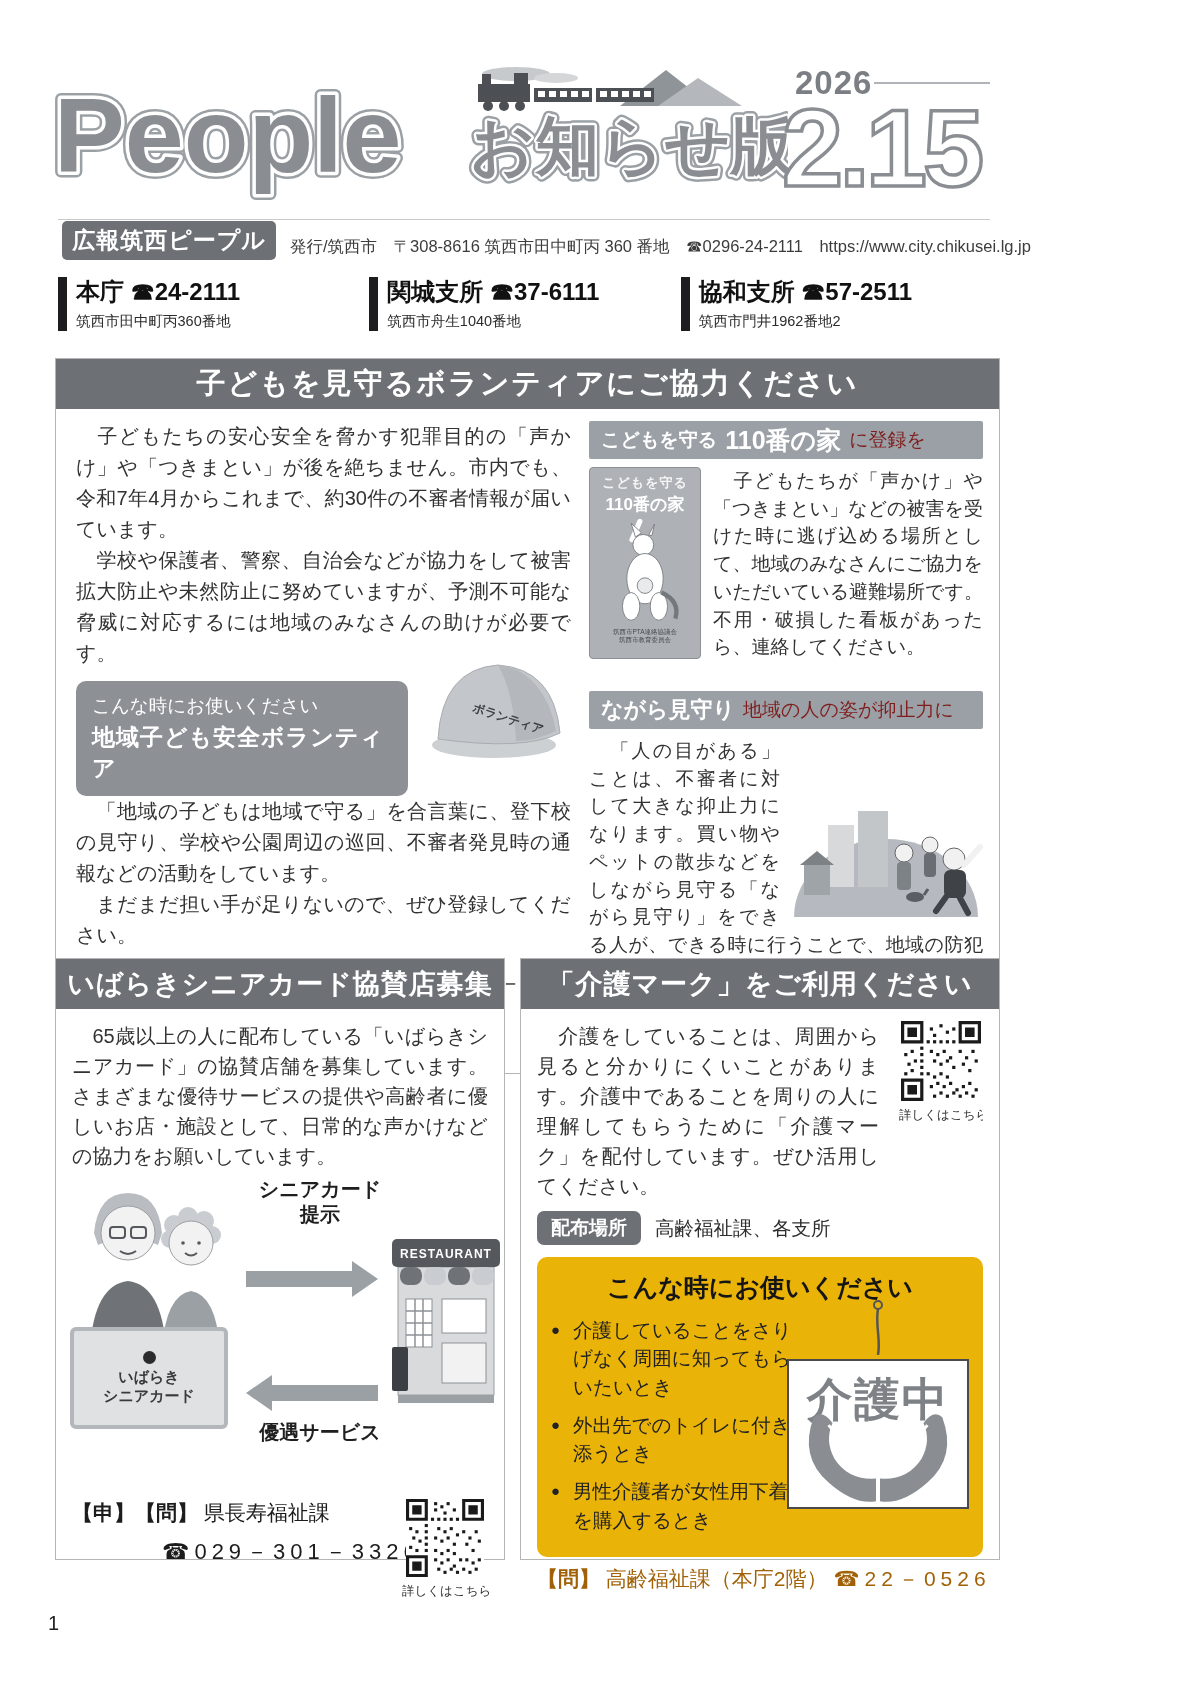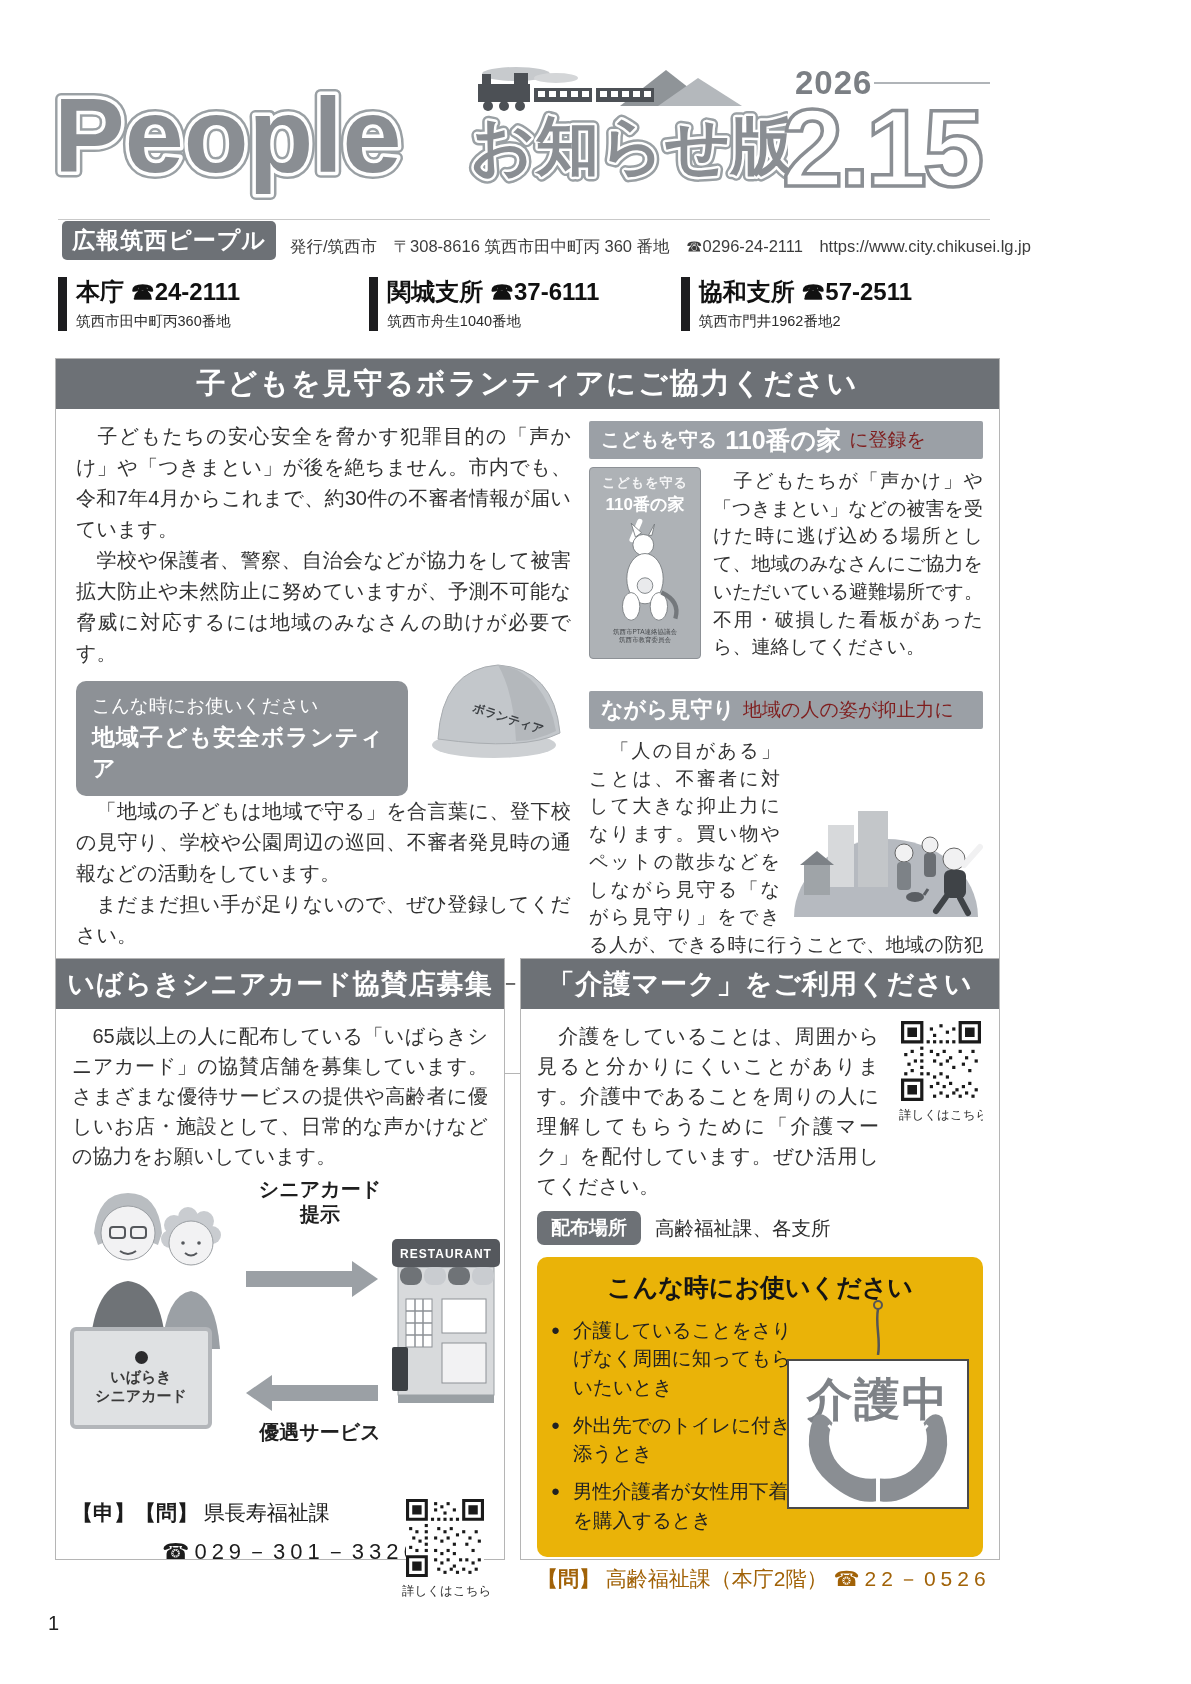--- a/index.html
+++ b/index.html
@@ -57,21 +57,21 @@
   .sign-footer { font-size:6.5px; color:#46494c; line-height:1.3; }
   .rp { font-size:19px; line-height:1.46; text-align:justify; margin:8px 0 0; }
   .clear { clear:both; }
   .town-svg { float:right; margin:30px 0 0 8px; }
   
   .senior-box { left:55px; top:958px; width:450px; height:602px; }
   .senior-title { height:50px; font-size:27px; letter-spacing:1px; }
   .sc-para { margin:12px 16px 0; font-size:20px; line-height:1.5; text-align:justify; }
   .sc-diagram { position:relative; height:296px; margin:6px 12px 0; }
   .couple-svg { position:absolute; left:2px; top:4px; }
-  .senior-card { position:absolute; left:2px; top:150px; width:142px; height:102px; background:#dfe1e3;
+  .senior-card { position:absolute; left:2px; top:150px; width:158px; height:102px; background:#dfe1e3;
     border:4px solid #b3b6ba; border-radius:6px; display:flex; flex-direction:column;
     align-items:center; justify-content:center; }
   .senior-card .dot { width:13px; height:13px; border-radius:50%; background:#2b2b2d; margin-bottom:3px; }
   .senior-card .t { font-size:15px; font-weight:bold; color:#3a3a3a; line-height:1.3; }
   .diagram-label-top { position:absolute; left:172px; top:0; width:160px; text-align:center;
     font-size:20px; font-weight:bold; color:#1f1f1f; line-height:1.25; }
   .diagram-label-bottom { position:absolute; left:166px; top:242px; width:172px; text-align:center;
     font-size:20px; font-weight:bold; color:#1f1f1f; }
   .arr { position:absolute; display:flex; }
   .arr .shaft { width:106px; height:16px; background:#9ba0a5; margin-top:10px; }

